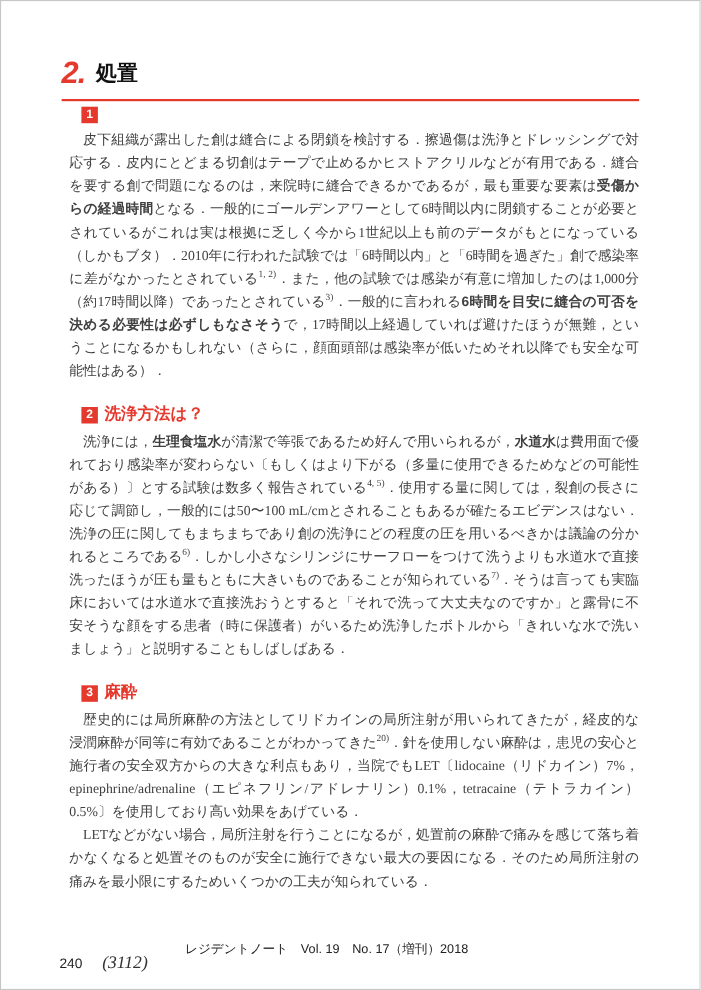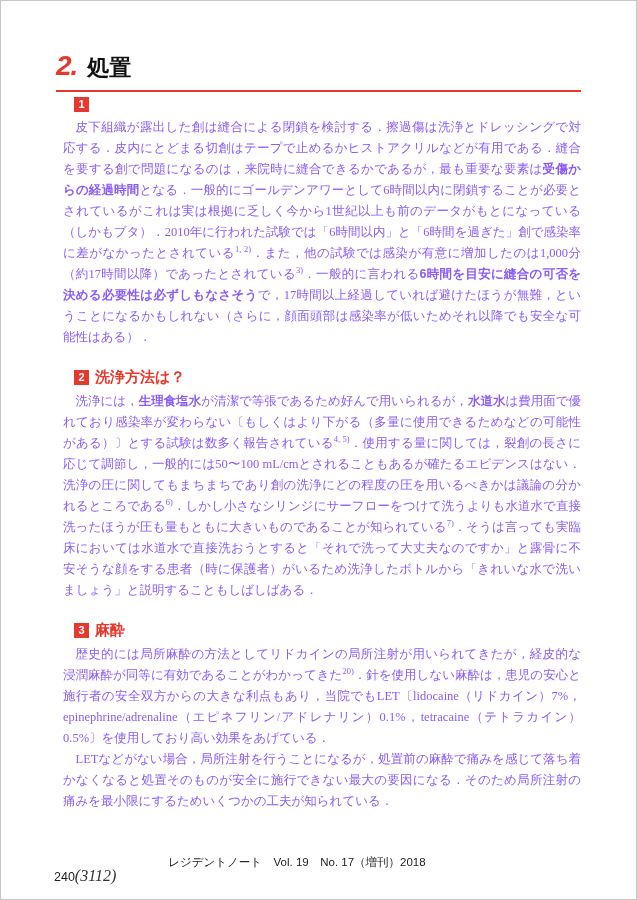--- a/index.html
+++ b/index.html
@@ -25,21 +25,21 @@
   .chapter-num {
     font-family: "Liberation Sans", "DejaVu Sans", sans-serif;
     font-weight: bold; font-style: italic;
     font-size: 28px; line-height: 30px;
     color: var(--accent);
     letter-spacing: -1px;
   }
   .chapter-title {
     font-family: "Liberation Sans", "DejaVu Sans", sans-serif;
     font-weight: bold;
-    font-size: 22px; line-height: 26px;
+    font-size: 19px; line-height: 26px;
     color: #111;
   }
   .red-rule {
     position: absolute; top: 89px; left: 55px; right: 55px;
     height: 2px; background: var(--accent);
   }
   
   .sections {
     position: absolute; top: 96px; left: 62px; right: 55px;
   }
@@ -55,39 +55,39 @@
   .sec-badge {
     display: inline-block; width: 15px; height: 15px;
     background: var(--accent); color: #fff;
     font-size: 11px; line-height: 15px; text-align: center;
     margin-right: 6px; flex: 0 0 auto;
   }
   .body-par {
     font-size: 12.5px; line-height: 21px;
     text-align: justify; text-justify: inter-ideograph;
     text-indent: 1em;
-    color: #8b5cf6;
+    color: #404040;
   }
   .bold-term {
     font-family: "Liberation Sans", "DejaVu Sans", sans-serif;
     font-weight: bold;
   }
   sup.ref {
     font-size: 8.5px; line-height: 0; vertical-align: super;
     letter-spacing: 0;
   }
   
   .footer {
     position: absolute; left: 53px; right: 55px; bottom: 14px;
     height: 16px;
     font-size: 12px;
   }
   .footer-left {
     position: absolute; left: 0; bottom: 0;
-    display: flex; align-items: baseline; gap: 0;
+    display: flex; align-items: baseline; gap: 18px;
   }
   .footer-page-number {
     font-family: "Liberation Sans", "DejaVu Sans", sans-serif;
     font-size: 12.5px; color: #222;
   }
   .footer-folio {
     font-style: italic; font-size: 16px; color: #333;
     font-family: "Liberation Serif", "DejaVu Serif", serif;
   }
   .footer-center {

